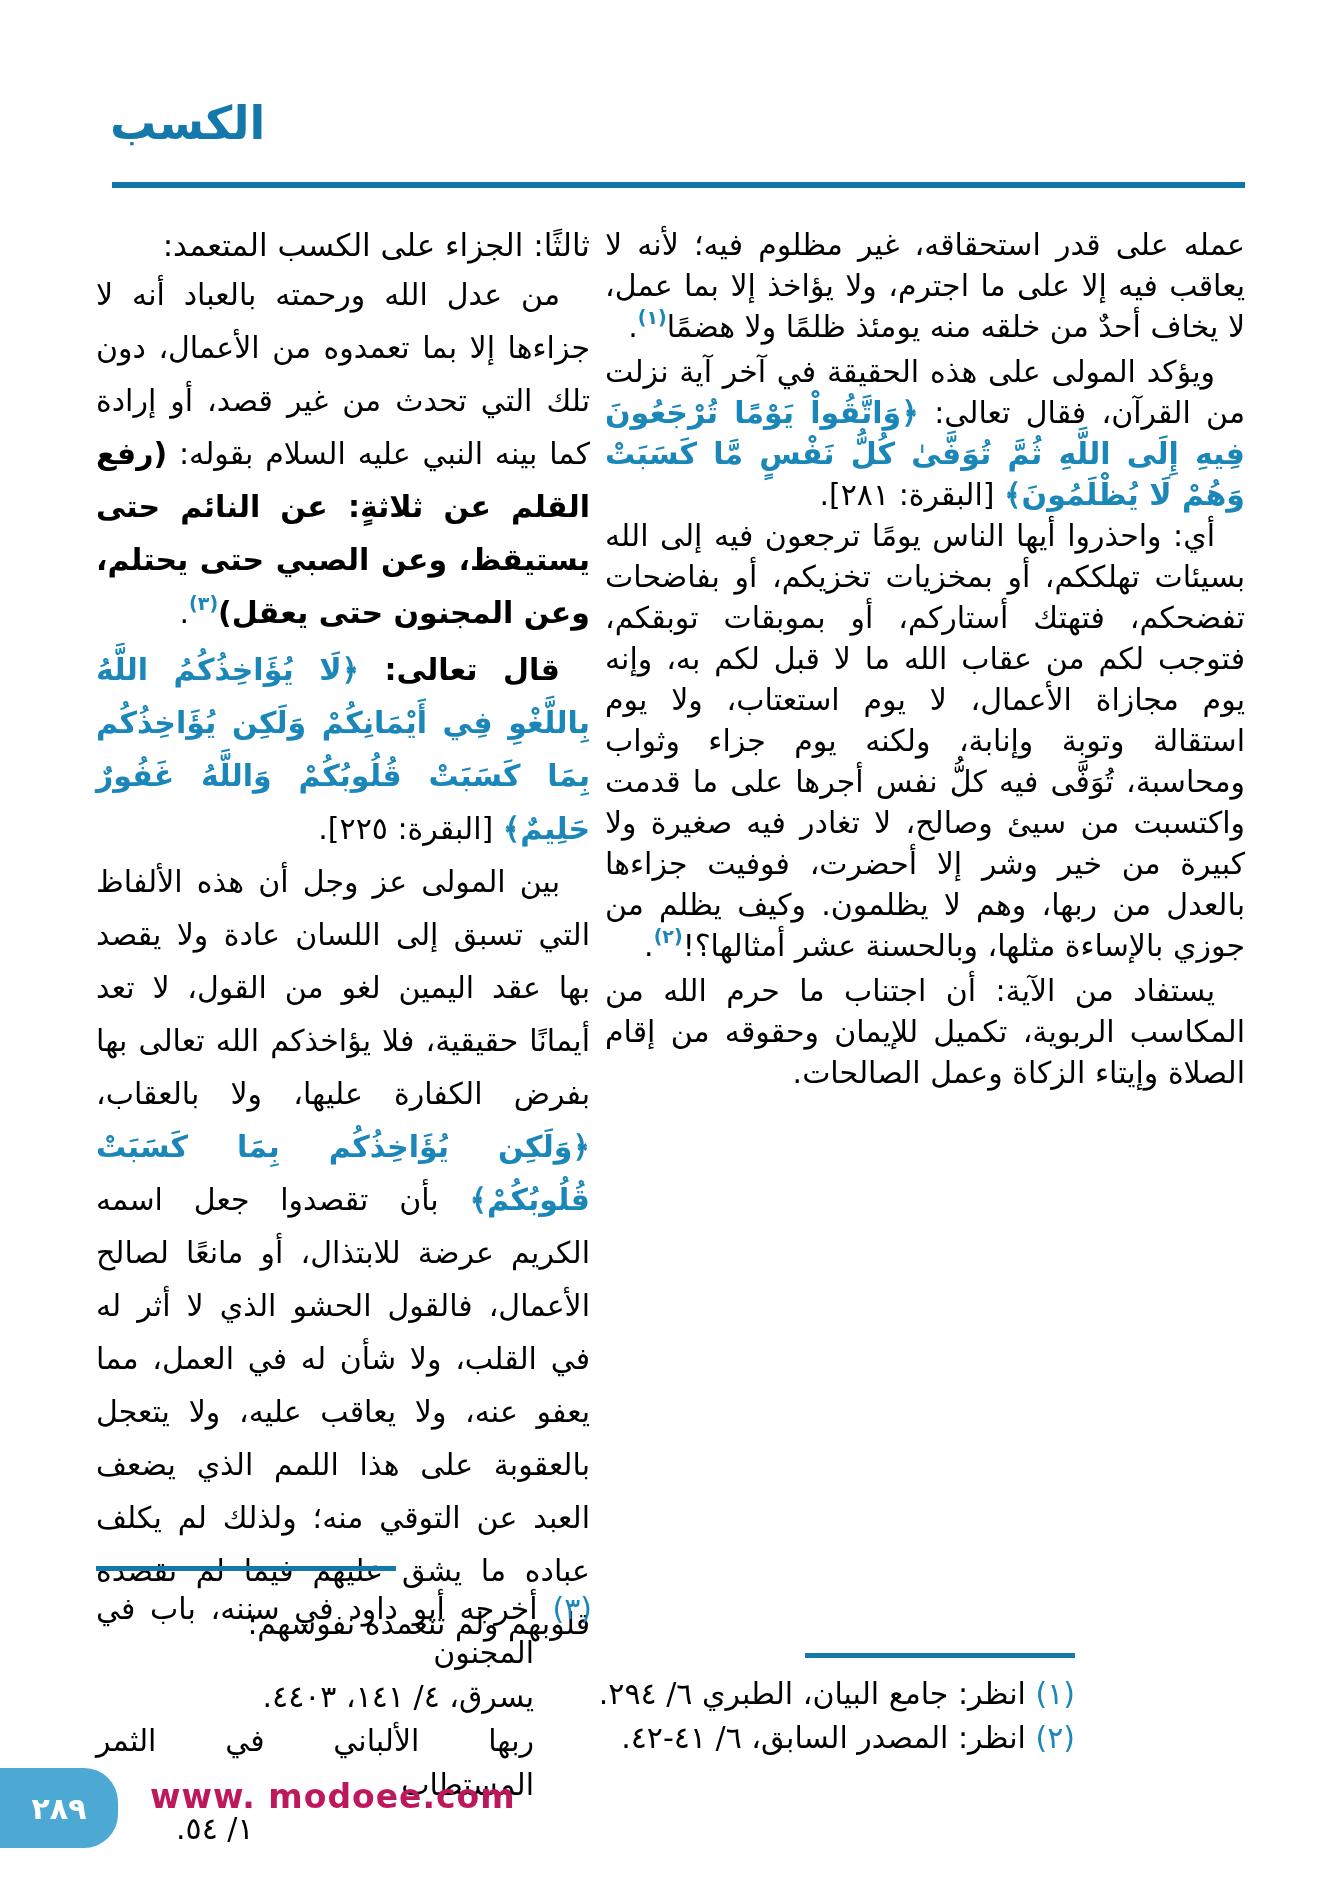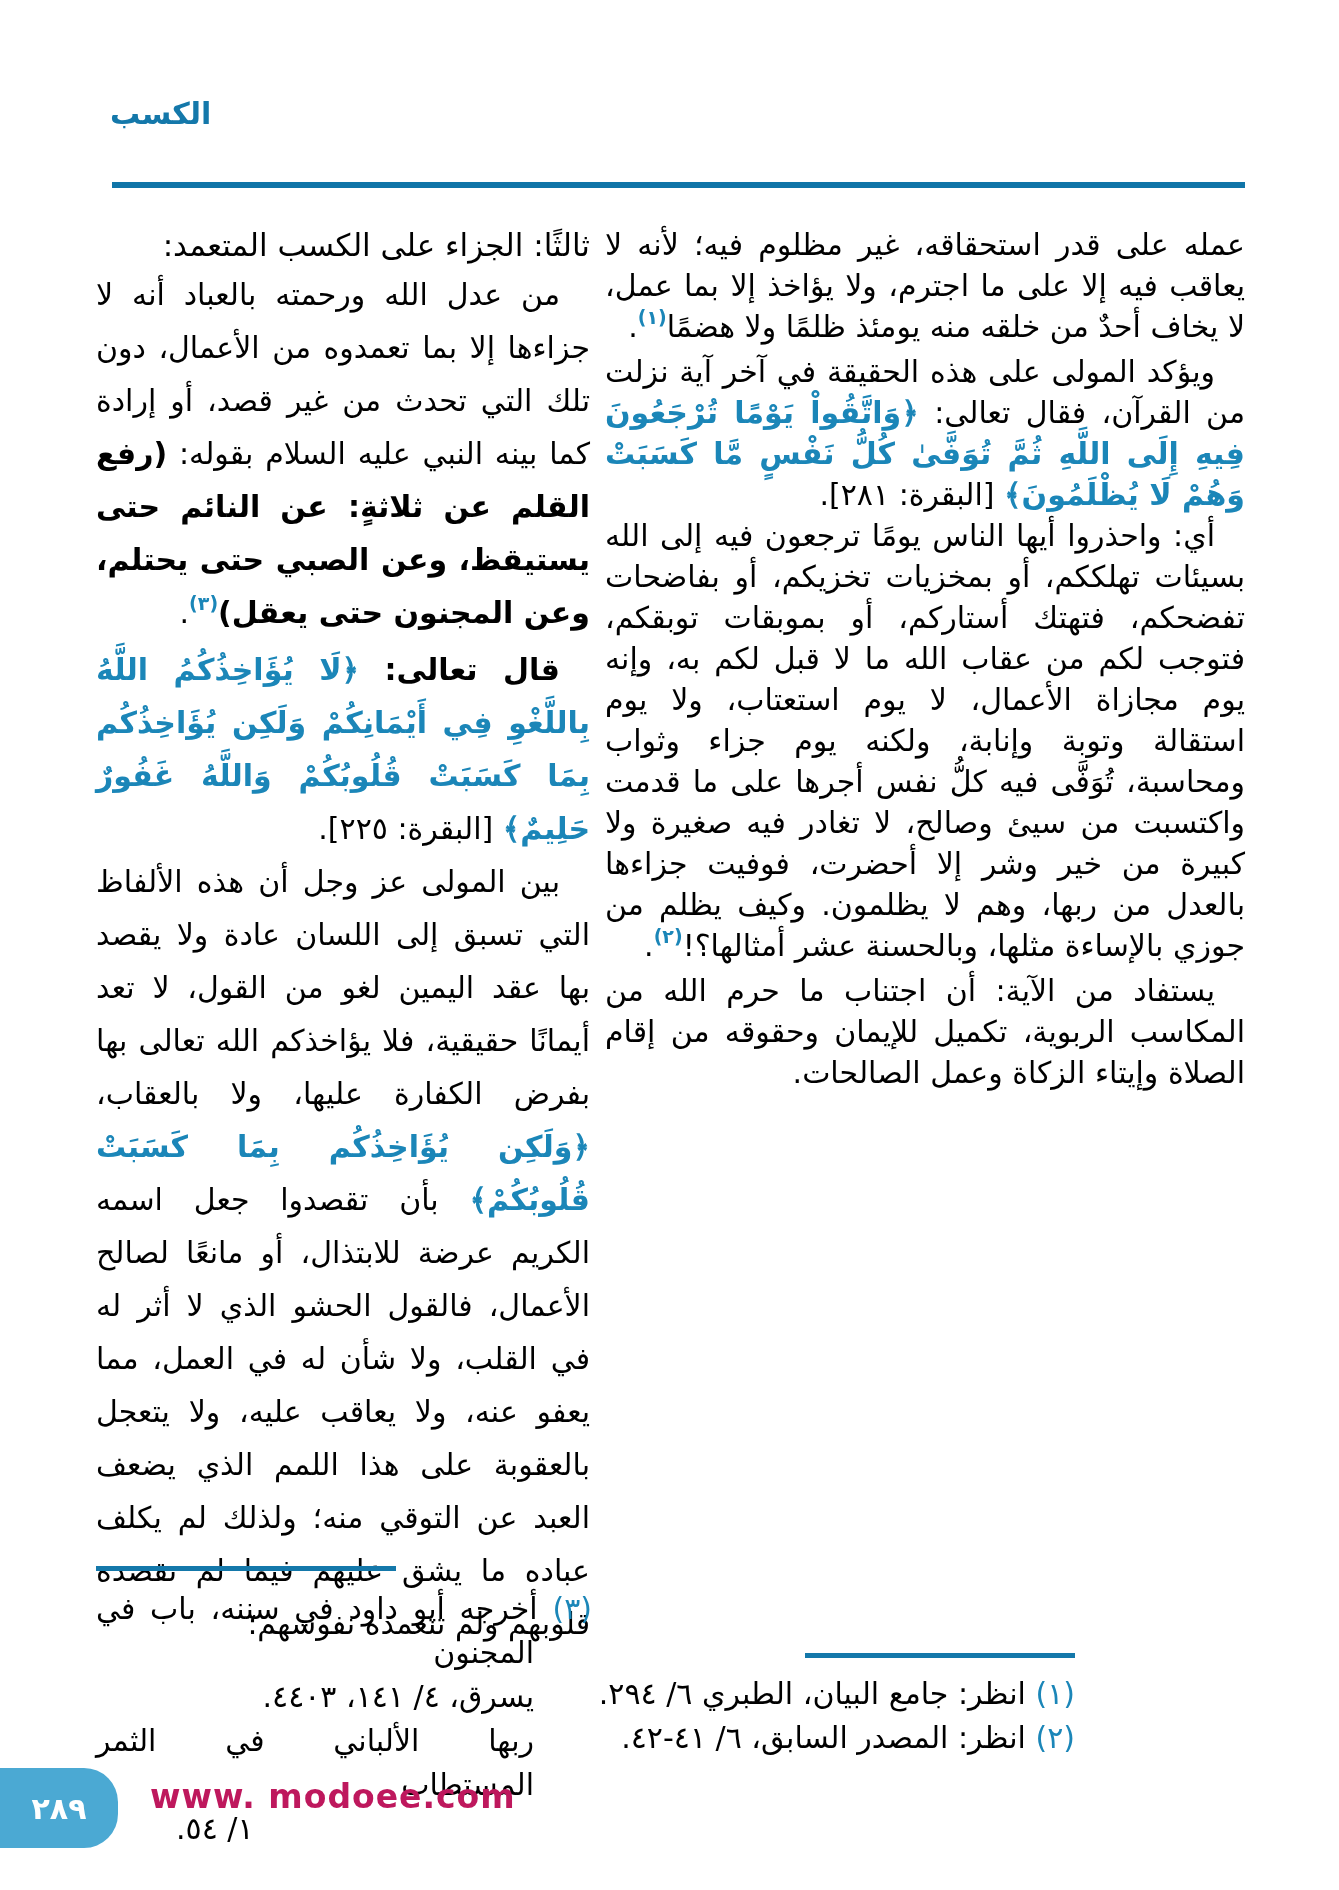--- a/index.html
+++ b/index.html
@@ -7,21 +7,21 @@
     position:relative;
     width:1339px;height:1890px;
     background:#ffffff;
     font-family:"DejaVu Sans",sans-serif;
     direction:rtl;
     overflow:hidden;
   }
   
   .header-title{
     position:absolute;left:110px;top:96px;
-    font-size:30px;font-weight:bold;color:#1478aa;
+    font-size:46px;font-weight:bold;color:#1478aa;
     direction:rtl;
   }
   .header-rule{
     position:absolute;left:112px;top:182px;
     width:1133px;height:6px;background:#1075a8;
   }
   
   .columns{
     position:absolute;left:94px;top:210px;
     width:1151px;height:1565px;

